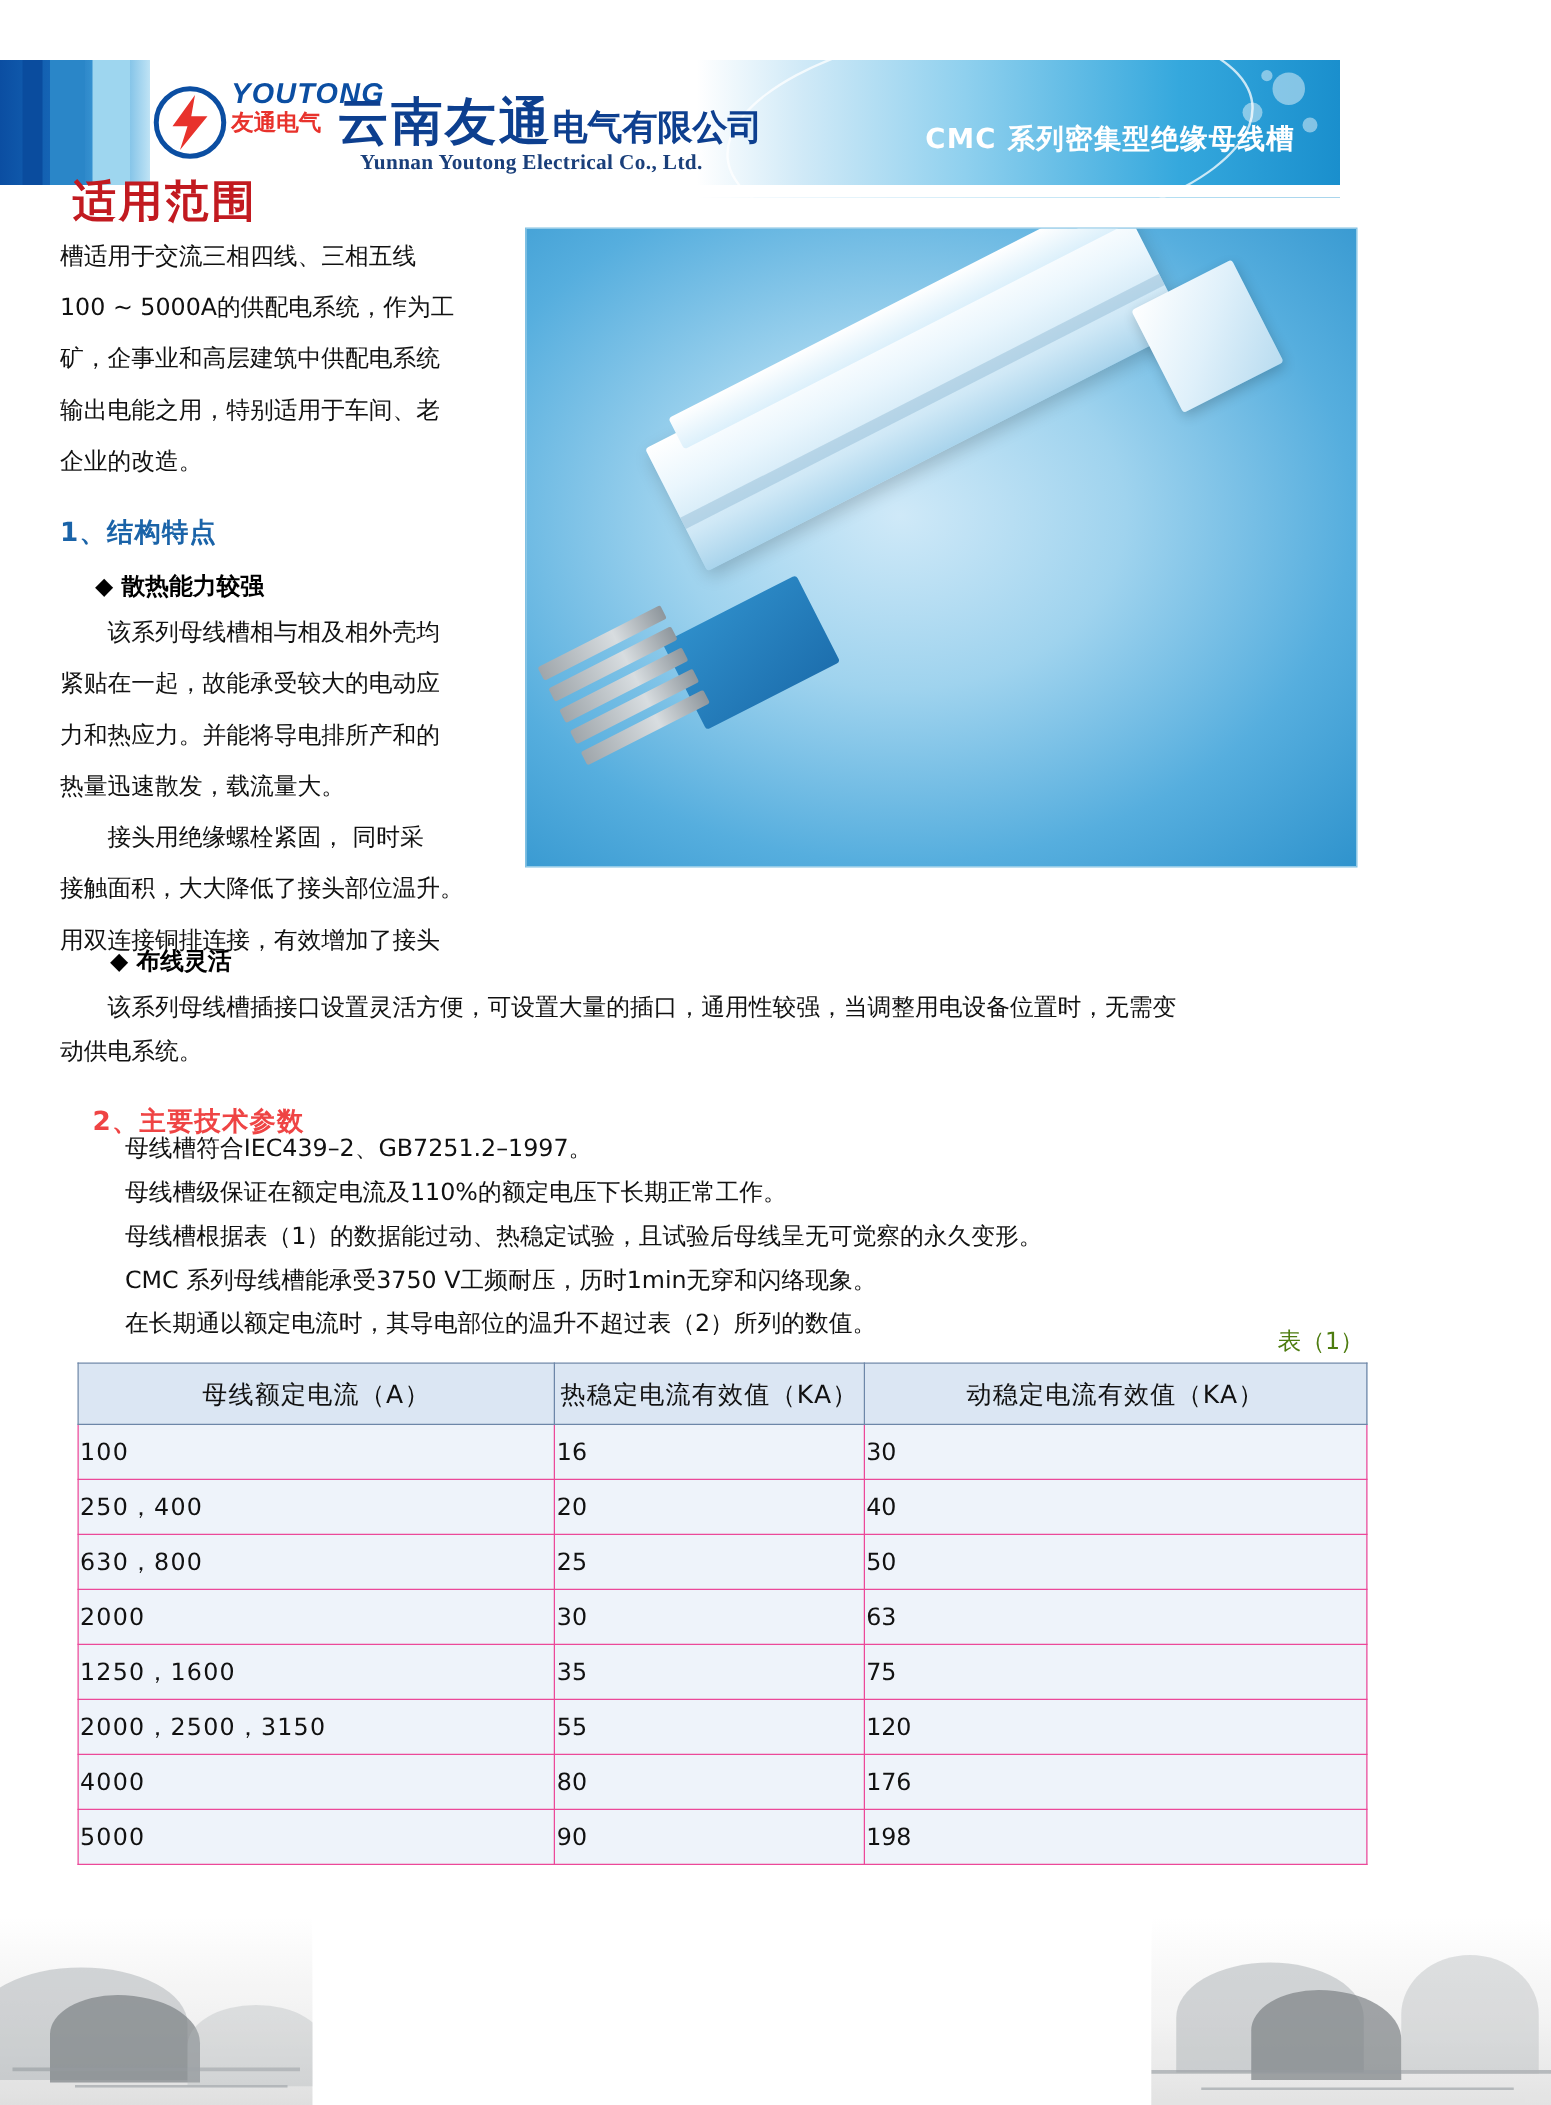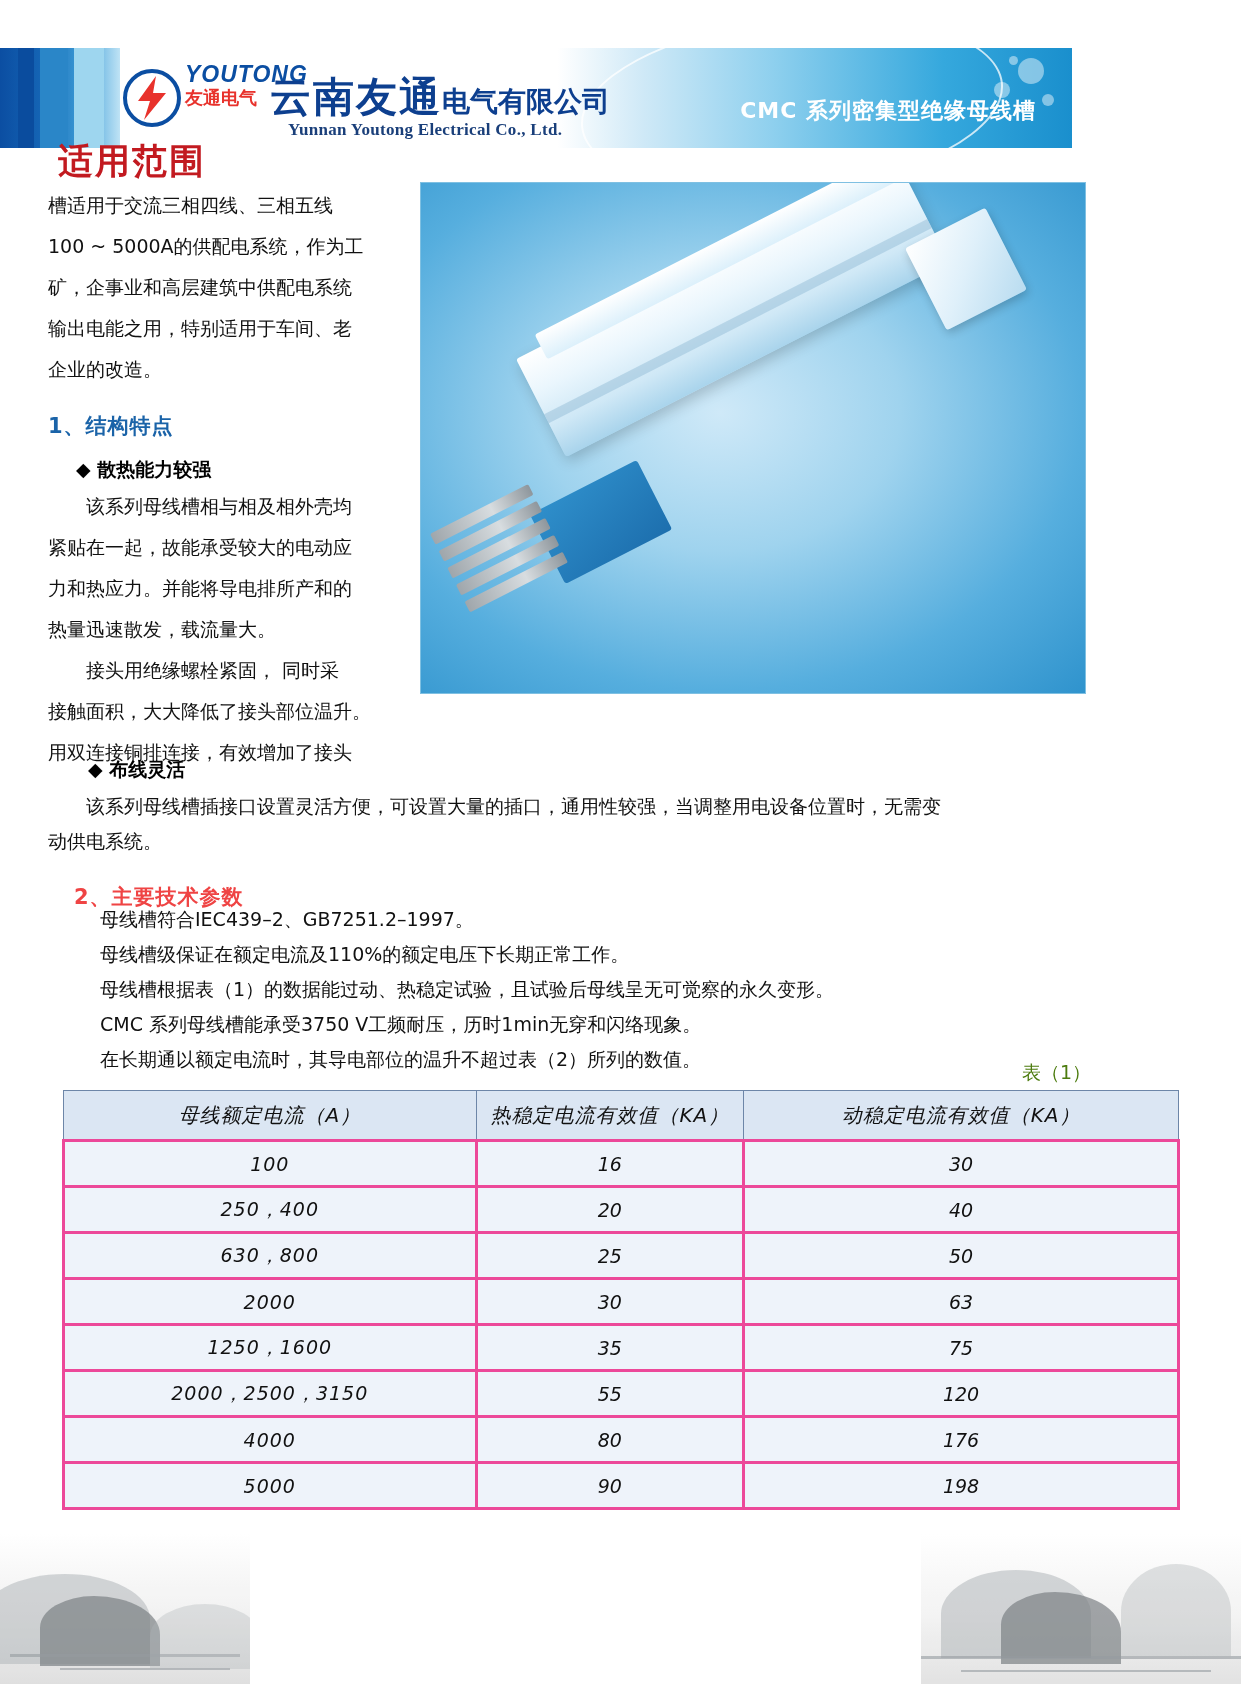--- a/index.html
+++ b/index.html
@@ -159,31 +159,30 @@
     font-family:"DejaVu Sans", sans-serif;font-size:19px;line-height:34px;color:#111;
   }
   .tech-list div{margin-bottom:1px;}
 
   .table-label{
     position:absolute;right:150px;
     font-family:"DejaVu Sans", sans-serif;font-size:19px;color:#4d7c0f;
   }
 
   table.spec{
-    position:absolute;left:62px;width:1118px;border-collapse:collapse;
-    font-family:"DejaVu Sans", sans-serif;
-    font-style:italic;
+    position:absolute;left:62px;width:1032px;border-collapse:collapse;
+    font-family:"DejaVu Sans", sans-serif;
   }
   table.spec th{
     background:#dbe6f3;border:1px solid #6d86a8;
     font-size:20px;font-weight:normal;color:#111;height:46px;letter-spacing:1px;
   }
   table.spec td{
-    background:#eef3fa;border:3px solid #ec4899;
-    font-size:19px;color:#111;height:41px;text-align:center;
+    background:#eef3fa;border:1px solid #ec4899;
+    font-size:19px;color:#111;height:41px;text-align:left;
   }
   table.spec td:first-child{letter-spacing:1px;}
 
   
   .footer-left{
     position:absolute;left:0;bottom:0;width:250px;height:150px;
     background:linear-gradient(180deg,#ffffff 0%,#f0f0f0 55%,#dcdcdc 100%);
     overflow:hidden;opacity:.9;
   }
   .footer-right{

